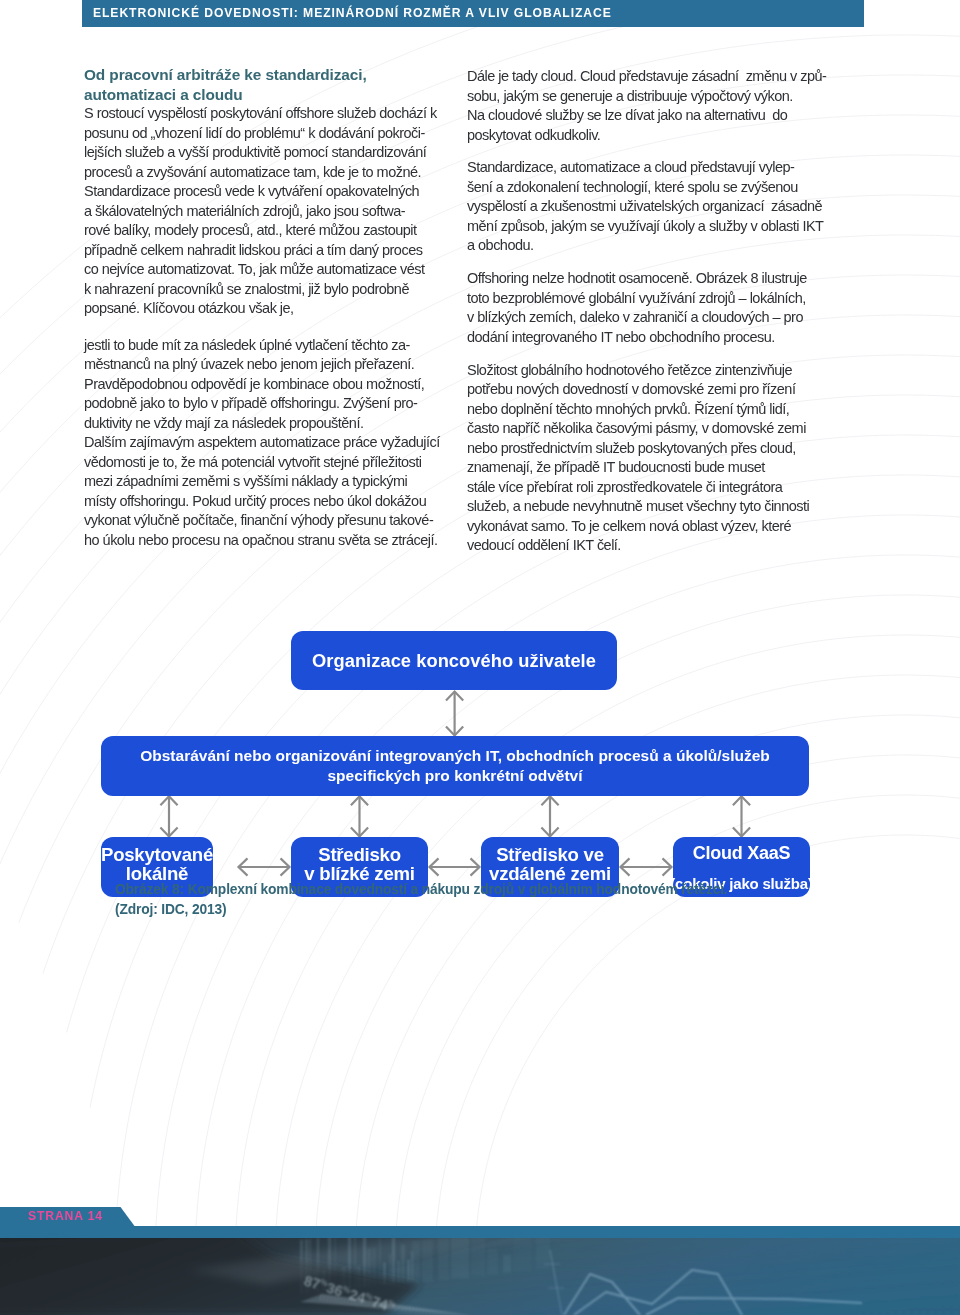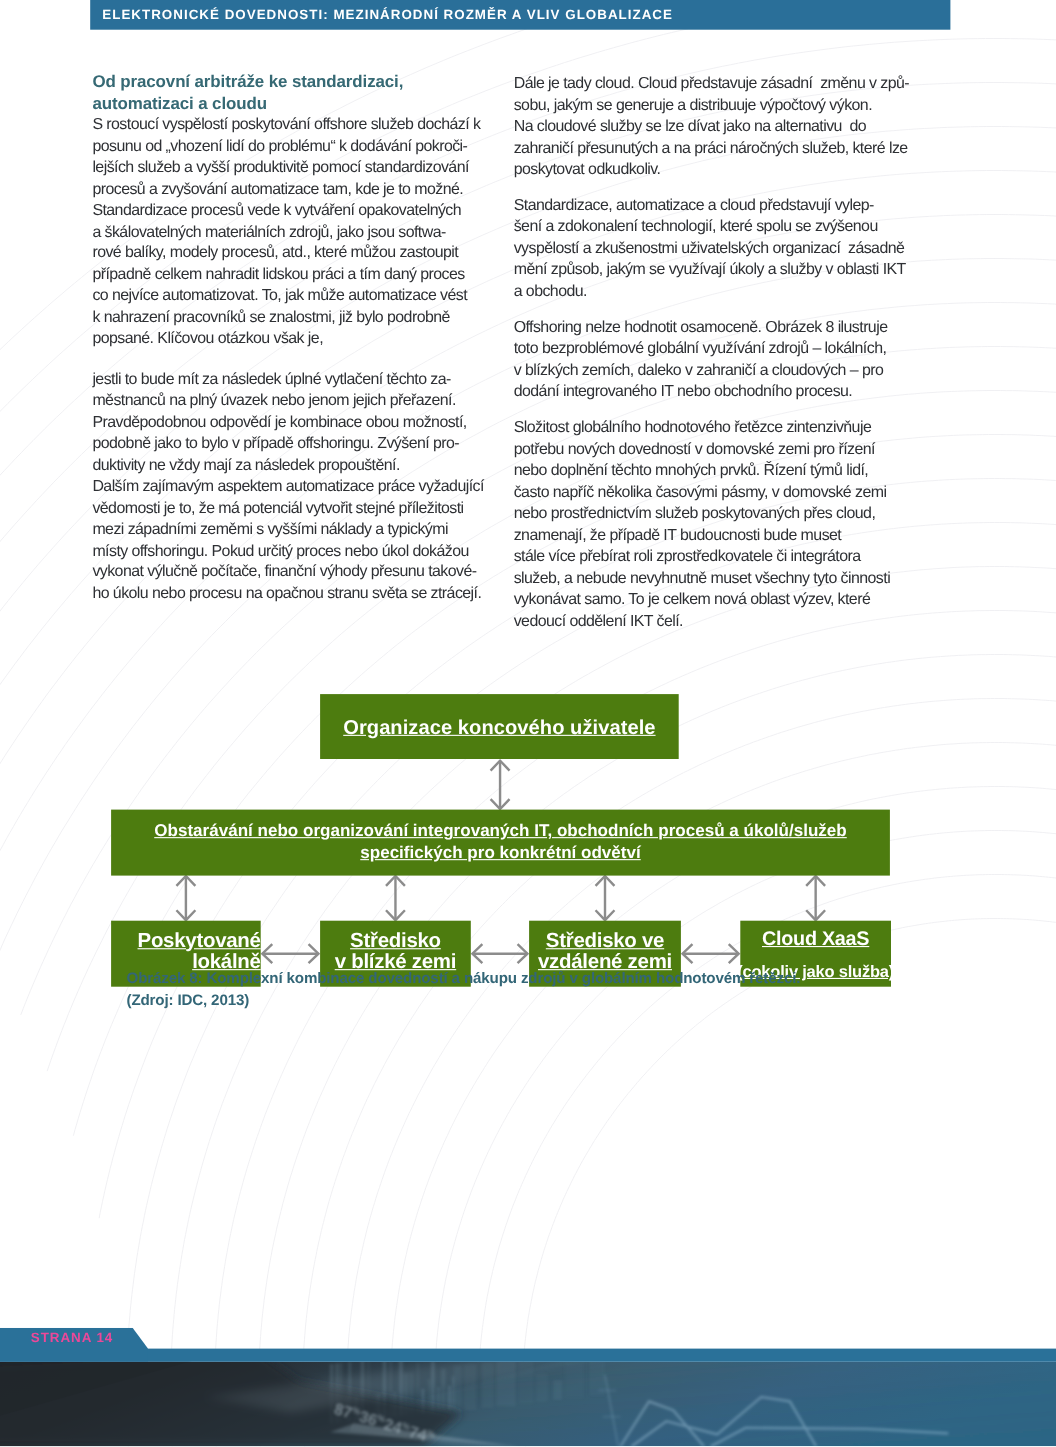--- a/index.html
+++ b/index.html
@@ -20,23 +20,23 @@
   .ln{font-size:14.5px;letter-spacing:-0.52px;line-height:19.5px;color:#2e3034;
       white-space:pre;height:19.5px;}
   .hl{font-size:15.4px;letter-spacing:-0.1px;line-height:19.2px;font-weight:700;color:#366974;
       white-space:pre;height:19.2px;}
   .hgap{height:0.3px;}
   .pgap{height:17.4px;}
   .pgapR{height:13.4px;}
 
   
   .diagram{position:absolute;left:0;top:0;width:960px;height:1315px;z-index:2;}
-  .dbox{position:absolute;border-radius:0;background:#4d7c0f;color:#fff;
+  .dbox{position:absolute;border-radius:12px;background:#1d4ed8;color:#fff;
         display:flex;flex-direction:column;align-items:center;justify-content:center;
-        text-align:center;font-weight:700;z-index:3;text-decoration:underline;}
+        text-align:center;font-weight:700;z-index:3;}
   .dbox .bl{white-space:pre;}
   .caption{position:absolute;left:83px;top:880px;z-index:2;margin-left:32px;}
   .cl{font-size:13.8px;letter-spacing:-0.155px;line-height:19.5px;font-weight:700;color:#336677;
       white-space:pre;}
 
   
   .footerimg{position:absolute;left:0;top:1238px;width:960px;height:77px;z-index:1;overflow:hidden;}
   .footbar{position:absolute;left:0;top:1226px;width:960px;height:12px;z-index:3;background:#2A7199;}
   .pagebadge{position:absolute;left:0;top:1207px;width:140px;height:31px;z-index:4;background:#2A7199;
              clip-path:polygon(0 0,120.5px 0,134.5px 19px,134.5px 31px,0 31px);}
@@ -102,21 +102,20 @@
     <div class="ln">vědomosti je to, že má potenciál vytvořit stejné příležitosti</div>
     <div class="ln">mezi západními zeměmi s vyššími náklady a typickými</div>
     <div class="ln">místy offshoringu. Pokud určitý proces nebo úkol dokážou</div>
     <div class="ln">vykonat výlučně počítače, finanční výhody přesunu takové-</div>
     <div class="ln">ho úkolu nebo procesu na opačnou stranu světa se ztrácejí.</div>
   </div>
   <div class="col colR">
     <div class="ln">Dále je tady cloud. Cloud představuje zásadní  změnu v způ-</div>
     <div class="ln">sobu, jakým se generuje a distribuuje výpočtový výkon.</div>
     <div class="ln">Na cloudové služby se lze dívat jako na alternativu  do</div>
-    <div class="ln">zahraničí přesunutých a na práci náročných služeb, které lze</div>
     <div class="ln">poskytovat odkudkoliv.</div>
     <div class="pgapR"></div>
     <div class="ln">Standardizace, automatizace a cloud představují vylep-</div>
     <div class="ln">šení a zdokonalení technologií, které spolu se zvýšenou</div>
     <div class="ln">vyspělostí a zkušenostmi uživatelských organizací  zásadně</div>
     <div class="ln">mění způsob, jakým se využívají úkoly a služby v oblasti IKT</div>
     <div class="ln">a obchodu.</div>
     <div class="pgapR"></div>
     <div class="ln">Offshoring nelze hodnotit osamoceně. Obrázek 8 ilustruje</div>
     <div class="ln">toto bezproblémové globální využívání zdrojů – lokálních,</div>
@@ -163,21 +162,21 @@
         <polyline points="662.5,858.4 671.5,867.0 662.5,875.6"></polyline>
       </g>
     </svg>
     <div class="dbox" style="left:291px;top:631px;width:326px;height:59px;font-size:18.3px;line-height:20px;letter-spacing:0.05px;padding-bottom:0px;padding-top:0px;box-sizing:border-box;">
       <div class="bl">Organizace koncového uživatele</div>
     </div>
     <div class="dbox" style="left:101px;top:736px;width:708px;height:60px;font-size:15.5px;line-height:19.6px;letter-spacing:0.0px;padding-bottom:0px;padding-top:0px;box-sizing:border-box;">
       <div class="bl">Obstarávání nebo organizování integrovaných IT, obchodních procesů a úkolů/služeb</div>
       <div class="bl">specifických pro konkrétní odvětví</div>
     </div>
-    <div class="dbox" style="left:101px;top:837px;width:136px;height:60px;font-size:18.6px;line-height:19.5px;letter-spacing:-0.25px;padding-bottom:6px;padding-top:0px;box-sizing:border-box;align-items:flex-end;">
+    <div class="dbox" style="left:101px;top:837px;width:112px;height:60px;font-size:18.6px;line-height:19.5px;letter-spacing:-0.25px;padding-bottom:6px;padding-top:0px;box-sizing:border-box;">
       <div class="bl">Poskytované</div>
       <div class="bl">lokálně</div>
     </div>
     <div class="dbox" style="left:291px;top:837px;width:137px;height:60px;font-size:18.6px;line-height:19.5px;letter-spacing:-0.25px;padding-bottom:6px;padding-top:0px;box-sizing:border-box;">
       <div class="bl">Středisko</div>
       <div class="bl">v blízké zemi</div>
     </div>
     <div class="dbox" style="left:481px;top:837px;width:138px;height:60px;font-size:18.6px;line-height:19.5px;letter-spacing:-0.25px;padding-bottom:6px;padding-top:0px;box-sizing:border-box;text-align:center;">
       <div class="bl">Středisko ve</div>
       <div class="bl">vzdálené zemi</div>

